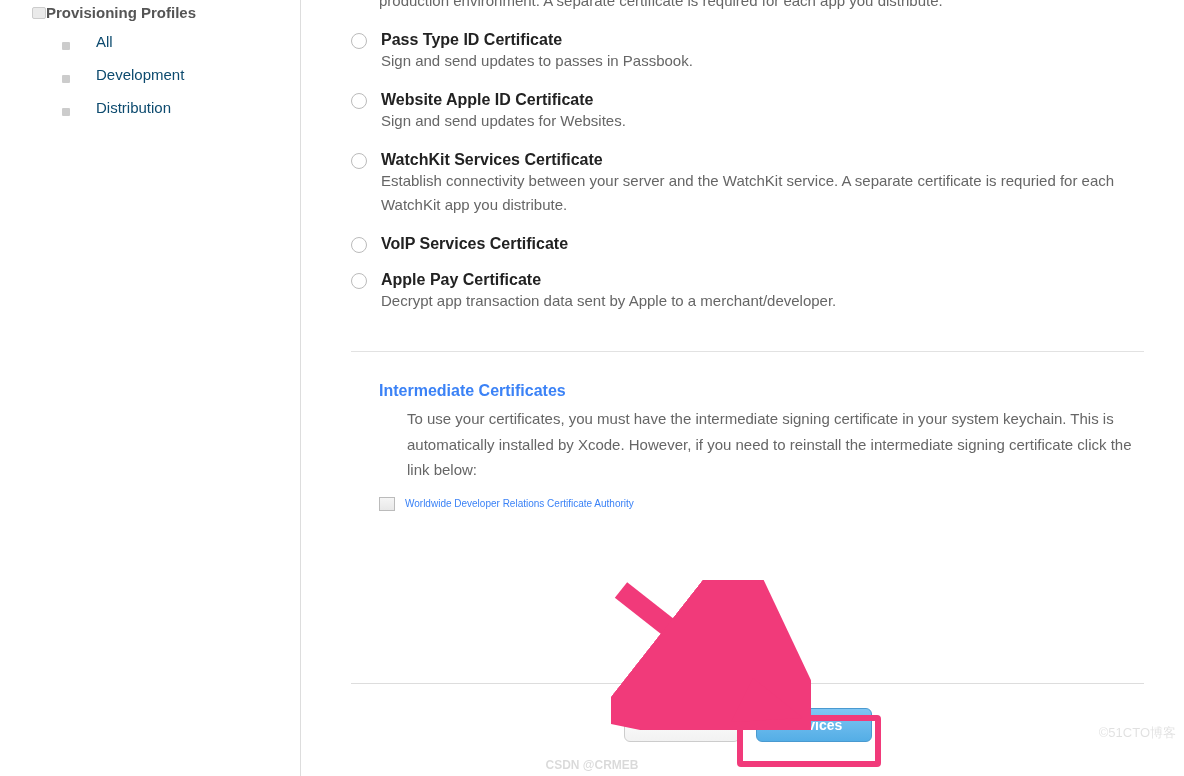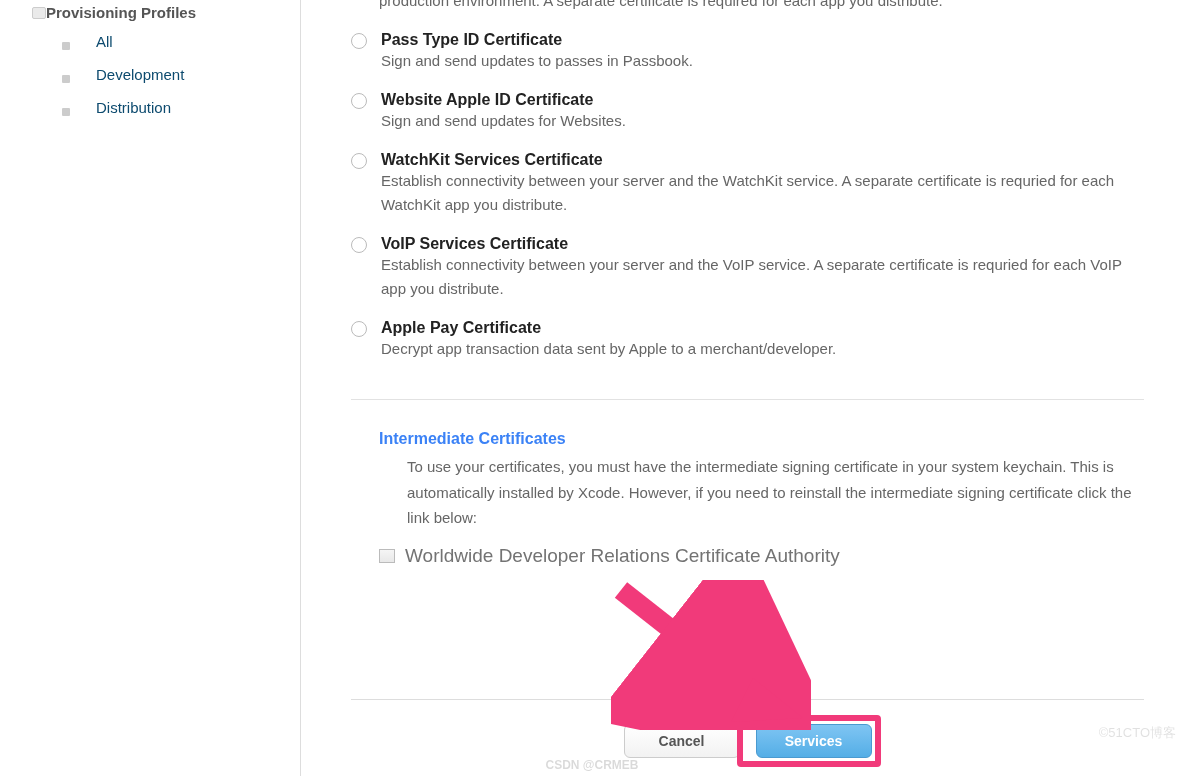--- a/index.html
+++ b/index.html
@@ -116,27 +116,27 @@
       gap: 10px;
       margin-top: 14px;
     }
     .cert-icon {
       width: 16px; height: 14px;
       border: 1px solid #bbb;
       background: linear-gradient(#f5f5f5,#e8e8e8);
       display: inline-block;
     }
     .cert-link {
-      color: #737373;
-      font-size: 19px;
+      color: #3b82f6;
+      font-size: 10px;
       cursor: pointer;
     }
     .footer {
       border-top: 1px solid #ddd;
-      padding: 24px 0 18px 0;
+      padding: 24px 0 34px 0;
       display: flex;
       justify-content: center;
       gap: 16px;
       background: #fff;
     }
     .btn {
       min-width: 116px;
       height: 34px;
       border-radius: 6px;
       font-size: 14px;
@@ -232,21 +232,20 @@
         <div class="radio-body">
           <div class="radio-title">WatchKit Services Certificate</div>
           <div class="radio-desc">Establish connectivity between your server and the WatchKit service. A separate certificate is requried for each WatchKit app you distribute.</div>
         </div>
       </div>
 
       <div class="radio-option">
         <span class="radio-circle"></span>
         <div class="radio-body">
           <div class="radio-title">VoIP Services Certificate</div>
-          <div class="radio-desc">Establish connectivity between your server and the VoIP service. A separate certificate is requried for each VoIP app you distribute.</div>
         </div>
       </div>
 
       <div class="radio-option">
         <span class="radio-circle"></span>
         <div class="radio-body">
           <div class="radio-title">Apple Pay Certificate</div>
           <div class="radio-desc">Decrypt app transaction data sent by Apple to a merchant/developer.</div>
         </div>
       </div>

